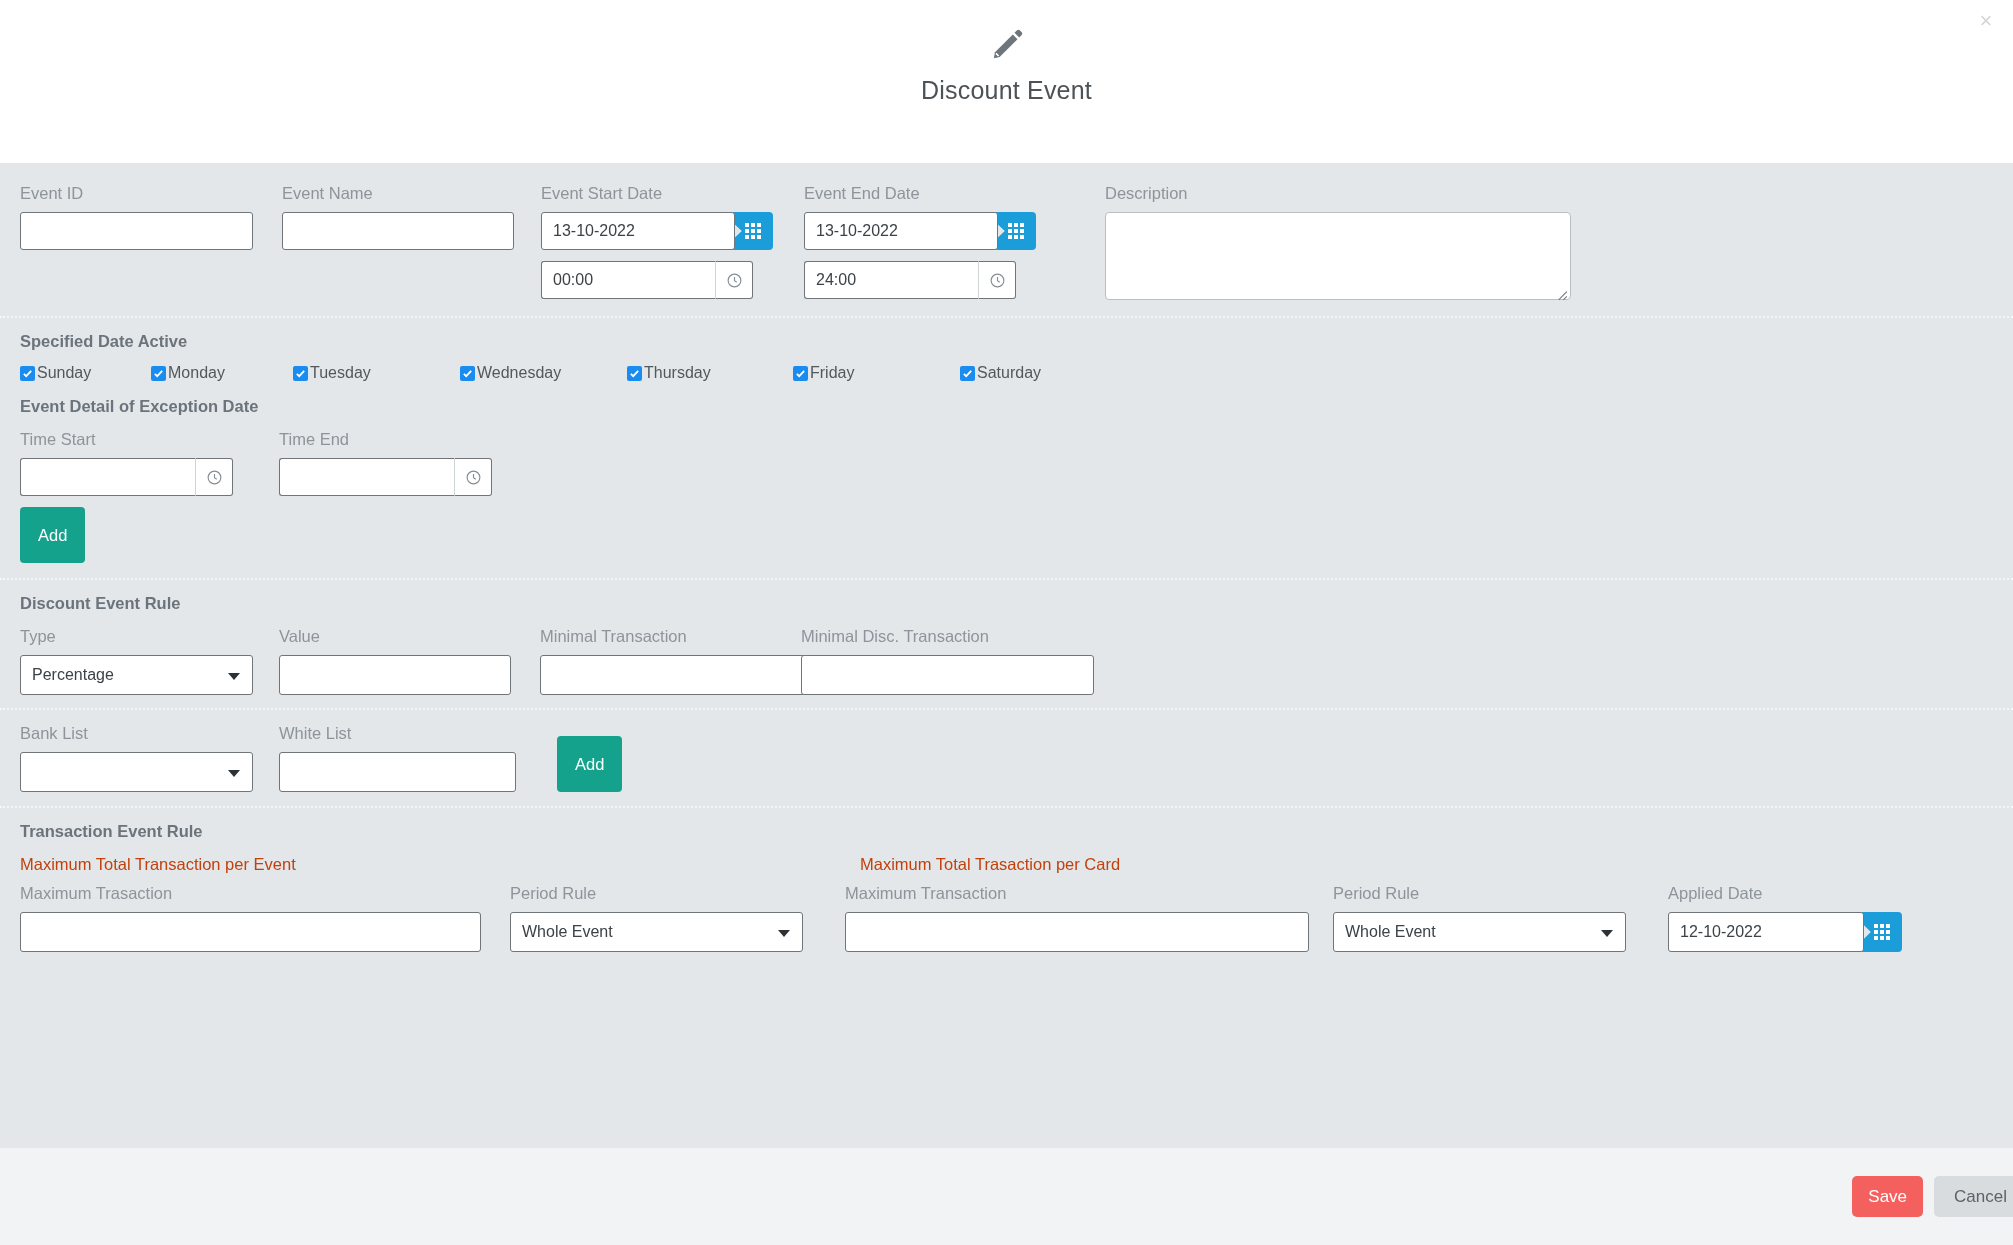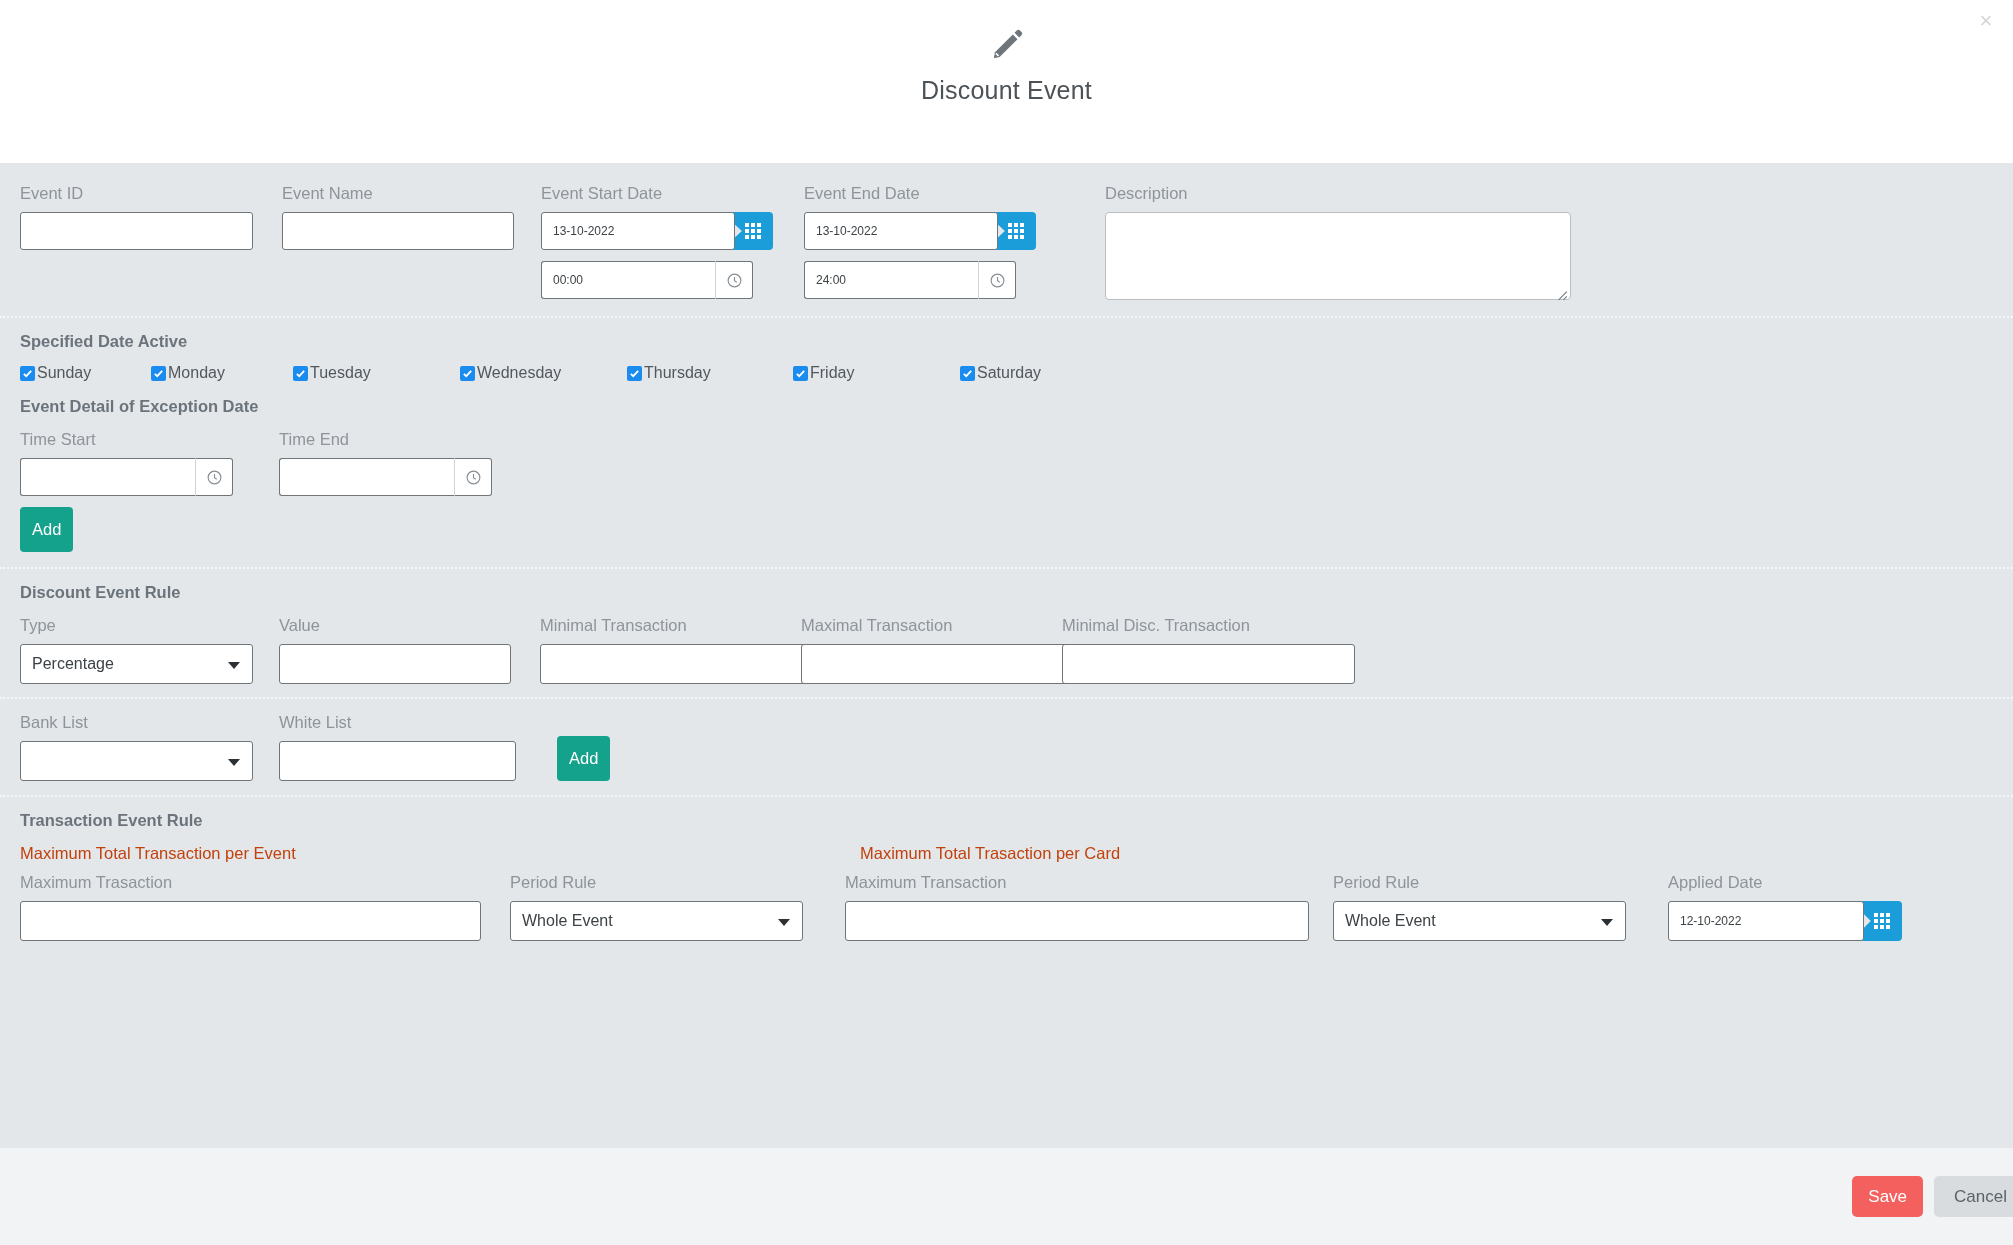--- a/index.html
+++ b/index.html
@@ -82,21 +82,21 @@
     color: #6b747c;
     font-weight: bold;
     margin-bottom: 16px;
   }
 
   input.txt, .fakeinput {
     height: 38px;
     background: #ffffff;
     border: 1px solid #6f7578;
     border-radius: 3px;
-    font-size: 12px;
+    font-size: 16px;
     color: #3c4246;
     padding: 11px 11px;
     font-family: "Liberation Sans", sans-serif;
     outline: none;
   }
   textarea.txt {
     background: #ffffff;
     border: 1px solid #b9bfc3;
     border-radius: 4px;
     font-size: 16px;
@@ -189,22 +189,22 @@
   }
 
   
   .btn-add {
     background: #14a28c;
     color: #ffffff;
     border: none;
     border-radius: 4px;
     font-size: 16.5px;
     font-family: "Liberation Sans", sans-serif;
-    padding: 0 12px;
-    height: 45px;
+    padding: 0 18px;
+    height: 56px;
     cursor: pointer;
   }
 
   
   .modal-footer {
     height: 97px;
     background: #f1f3f4;
     display: flex;
     align-items: center;
     justify-content: flex-end;
@@ -442,24 +442,20 @@
       </div>
       <div class="field" style="width:261px;">
         <span class="label">Value</span>
         <input class="txt" type="text" style="width: 232px; height: 40px;" value="">
       </div>
       <div class="field" style="width:261px;">
         <span class="label">Minimal Transaction</span>
         <input class="txt" type="text" style="width: 293px; height: 40px;" value="">
       </div>
       <div class="field" style="width:261px;">
-        <span class="label">Maximal Transaction</span>
-        <input class="txt" type="text" style="width: 293px; height: 40px;" value="">
-      </div>
-      <div class="field" style="width:261px;">
         <span class="label">Minimal Disc. Transaction</span>
         <input class="txt" type="text" style="width: 293px; height: 40px;" value="">
       </div>
     </div>
   </div>
 
   <div class="section" style="padding-top:16px;padding-bottom:14px;">
     <div class="row" style="align-items:flex-end;">
       <div class="field" style="width:259px;">
         <span class="label">Bank List</span>

